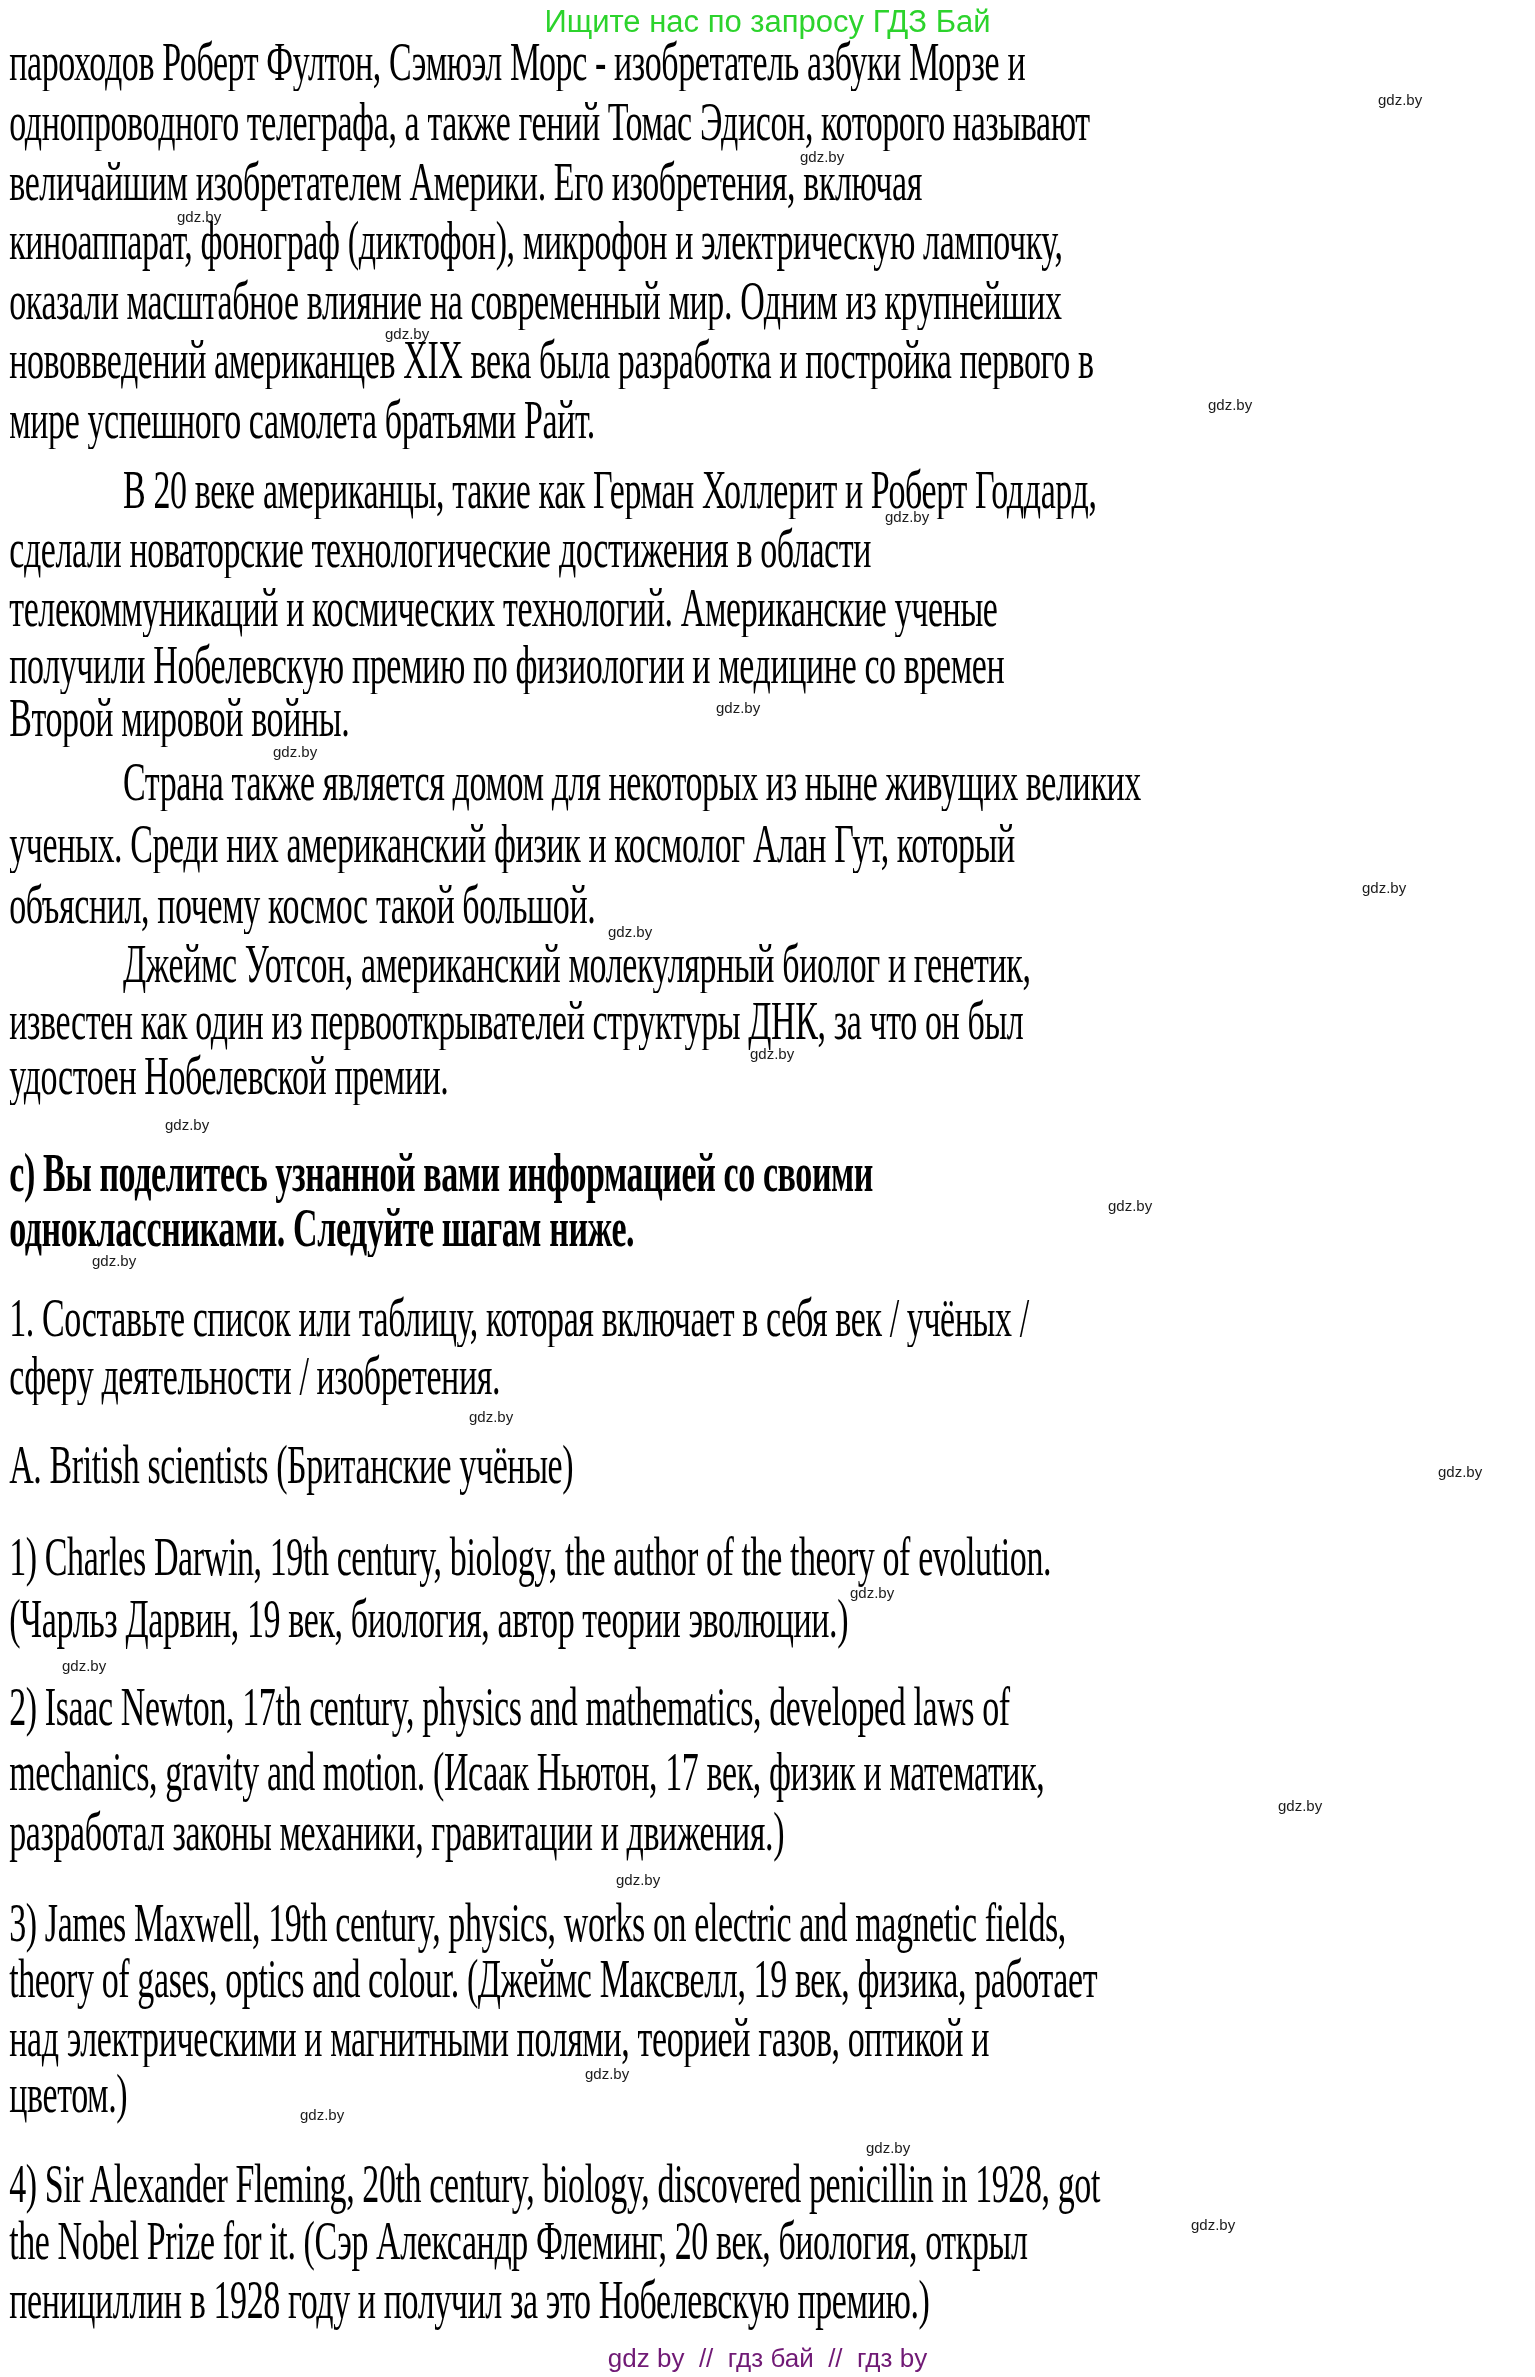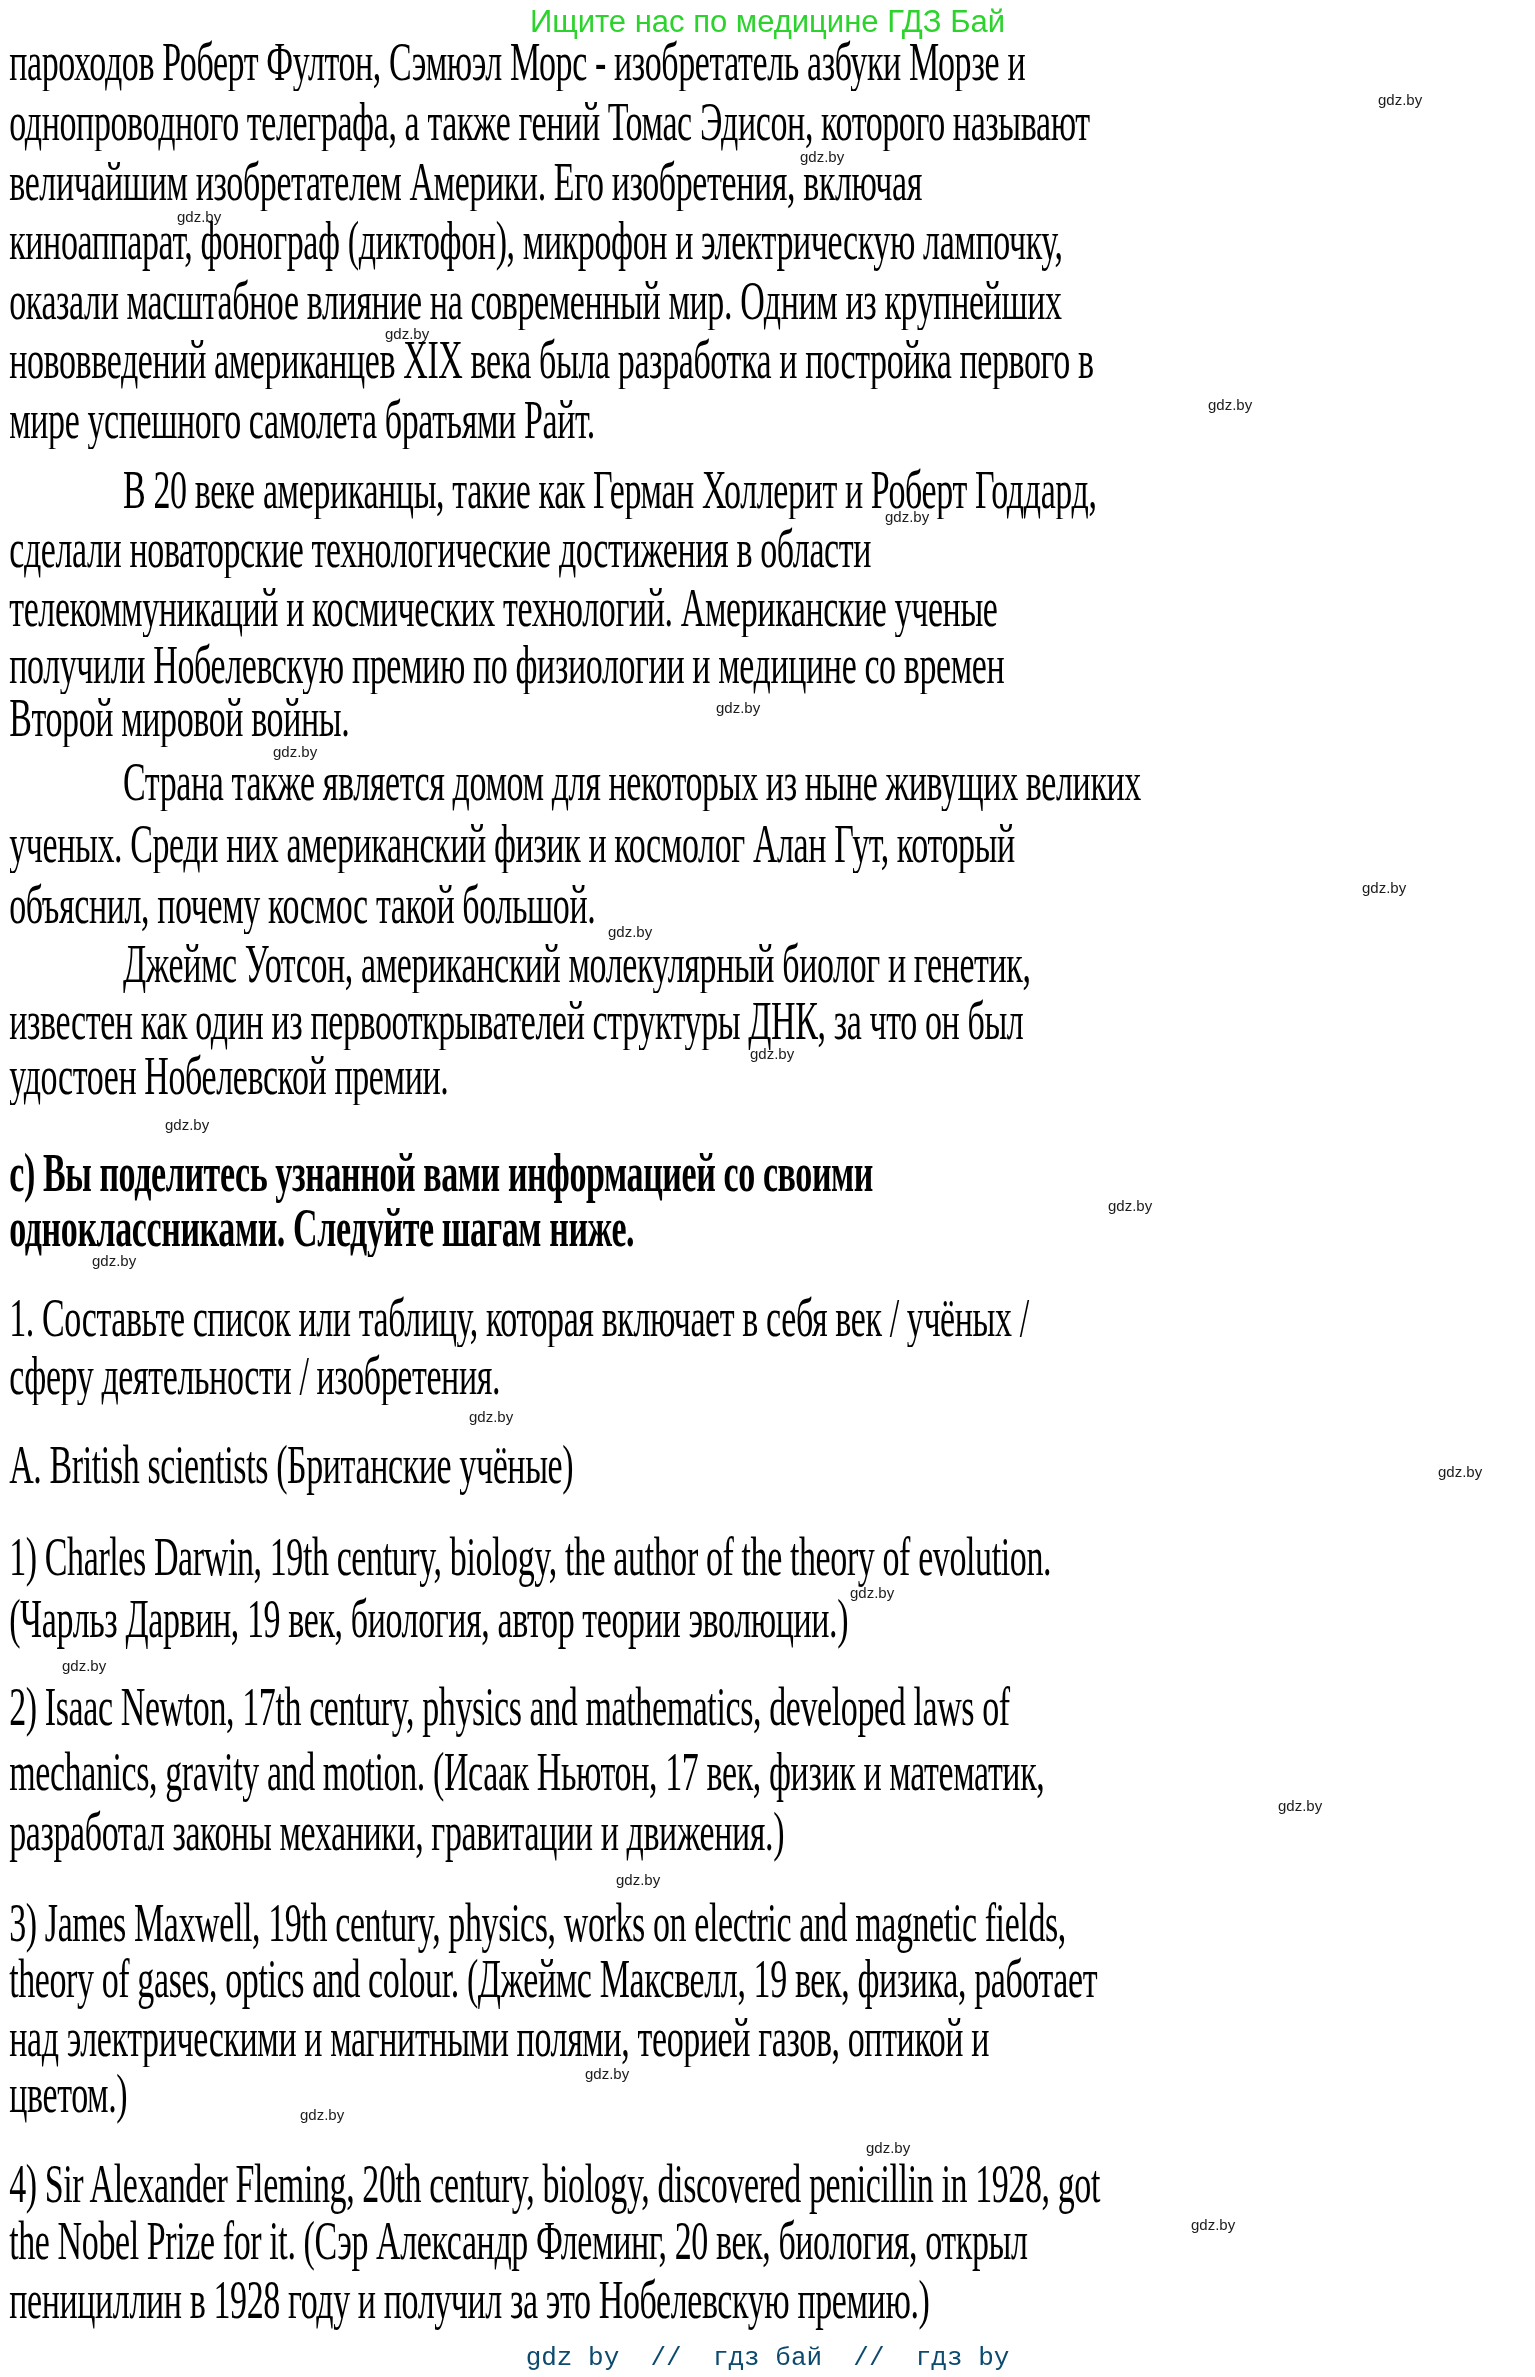--- a/index.html
+++ b/index.html
@@ -45,21 +45,21 @@
     text-align: center;
     font-family: "Liberation Sans", sans-serif;
     font-size: 26px; line-height: 29px;
     white-space: pre;
   }
 </style>
 </head>
 <body>
 
 <div id="page">
-  <div class="promo-header" style="color: rgb(44, 211, 44);">Ищите нас по медицине ГДЗ Бай</div>
+  <div class="promo-header" style="color: rgb(44, 211, 44);">Ищите нас по запросу ГДЗ Бай</div>
 
   <div id="lines-container">
       <div class="line" style="left: 9.2px; top: 35px;">пароходов Роберт Фултон, Сэмюэл Морс - изобретатель азбуки Морзе и</div>
       <div class="line" style="left: 9.2px; top: 95px;">однопроводного телеграфа, а также гений Томас Эдисон, которого называют</div>
       <div class="line" style="left: 9.2px; top: 155px;">величайшим изобретателем Америки. Его изобретения, включая</div>
       <div class="line" style="left: 9.2px; top: 214px;">киноаппарат, фонограф (диктофон), микрофон и электрическую лампочку,</div>
       <div class="line" style="left: 9.2px; top: 274px;">оказали масштабное влияние на современный мир. Одним из крупнейших</div>
       <div class="line" style="left: 9.2px; top: 333px;">нововведений американцев XIX века была разработка и постройка первого в</div>
       <div class="line" style="left: 9.2px; top: 393px;">мире успешного самолета братьями Райт.</div>
       <div class="line" style="left: 123px; top: 463px;">В 20 веке американцы, такие как Герман Холлерит и Роберт Годдард,</div>
@@ -111,15 +111,15 @@
       <span class="wm" style="left: 850px; top: 1582px; color: rgb(28, 28, 28);">gdz.by</span>
       <span class="wm" style="left: 62px; top: 1655px; color: rgb(28, 28, 28);">gdz.by</span>
       <span class="wm" style="left: 1278px; top: 1795px; color: rgb(28, 28, 28);">gdz.by</span>
       <span class="wm" style="left: 616px; top: 1869px; color: rgb(28, 28, 28);">gdz.by</span>
       <span class="wm" style="left: 585px; top: 2063px; color: rgb(28, 28, 28);">gdz.by</span>
       <span class="wm" style="left: 300px; top: 2104px; color: rgb(28, 28, 28);">gdz.by</span>
       <span class="wm" style="left: 866px; top: 2137px; color: rgb(28, 28, 28);">gdz.by</span>
       <span class="wm" style="left: 1191px; top: 2214px; color: rgb(28, 28, 28);">gdz.by</span>
     </div>
 
-  <div class="footer-line" style="color: #0c4a6e; font-family: Liberation Mono, monospace;">gdz by  //  гдз бай  //  гдз by</div>
+  <div class="footer-line" style="color: #701a75;">gdz by  //  гдз бай  //  гдз by</div>
 </div>
 
 
 </body></html>

